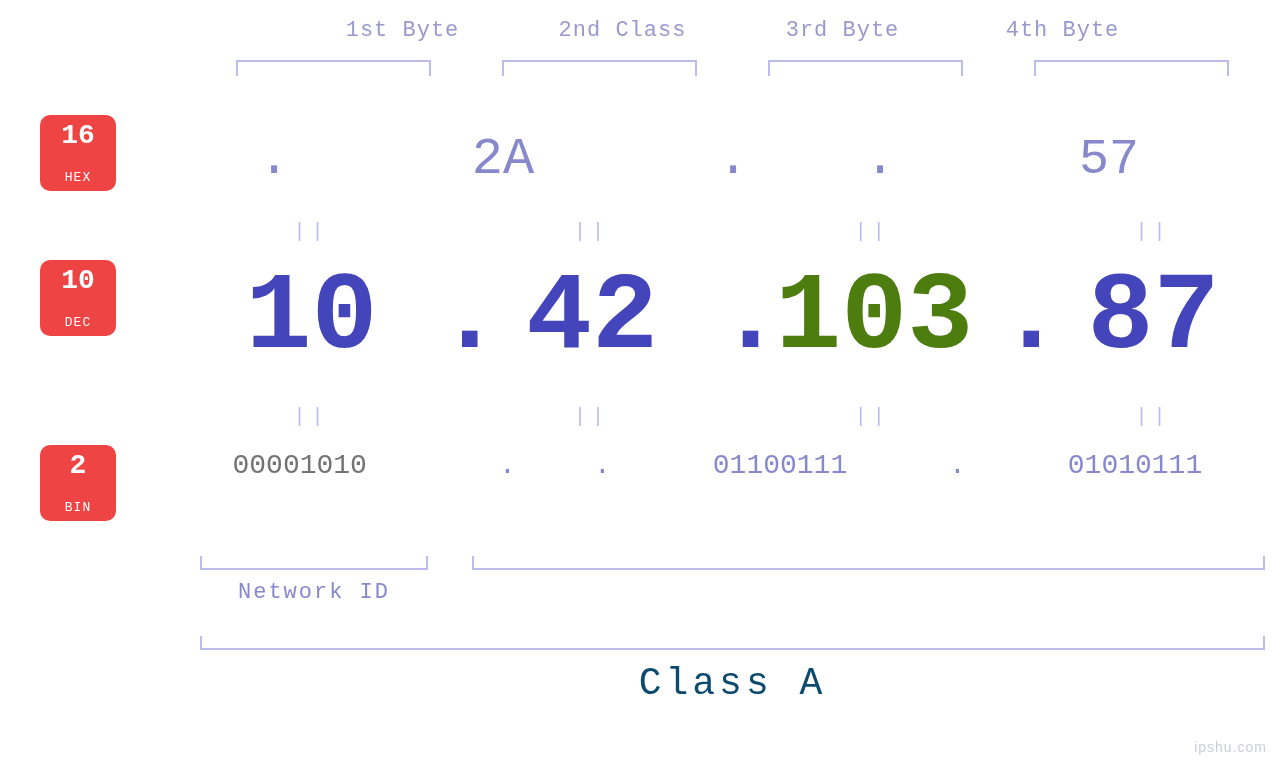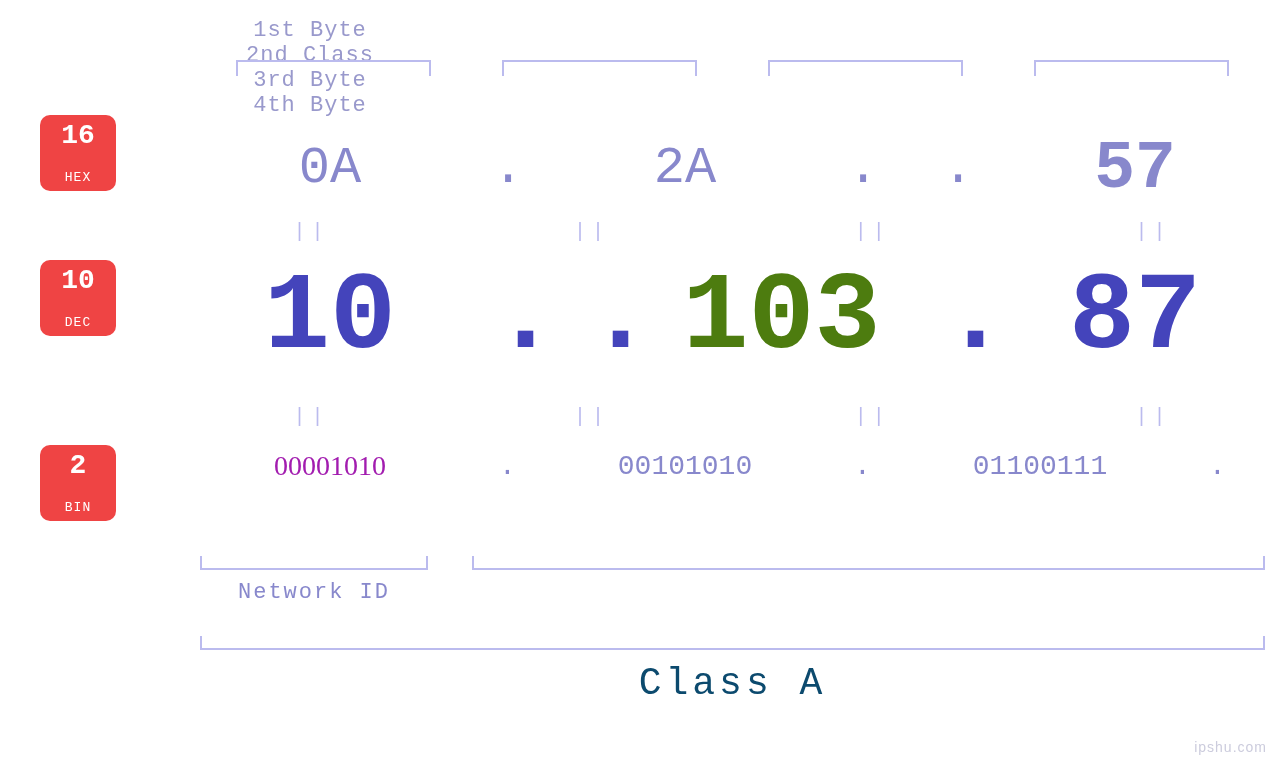--- a/index.html
+++ b/index.html
@@ -63,66 +63,66 @@
       left: 0;
       width: 1285px;
       height: 767px;
     }
   </style>
 </head>
 <body>
 
 <div class="full-layout">
 
-  <div style="position:absolute; top:18px; left:200px; display:flex; width:1065px; justify-content:center;flex-direction:column;">
+  <div style="position:absolute; top:18px; left:200px; display:flex; width:1065px; justify-content:center;">
     <div class="byte-label">1st Byte</div>
     <div class="byte-label">2nd Class</div>
     <div class="byte-label">3rd Byte</div>
     <div class="byte-label">4th Byte</div>
   </div>
 
   <div style="position:absolute; top:60px; left:200px; display:flex; width:1065px; justify-content:space-around;">
     <div style="width:195px; height:16px; border-top:2px solid #bbbbee; border-left:2px solid #bbbbee; border-right:2px solid #bbbbee;"></div>
     <div style="width:195px; height:16px; border-top:2px solid #bbbbee; border-left:2px solid #bbbbee; border-right:2px solid #bbbbee;"></div>
     <div style="width:195px; height:16px; border-top:2px solid #bbbbee; border-left:2px solid #bbbbee; border-right:2px solid #bbbbee;"></div>
     <div style="width:195px; height:16px; border-top:2px solid #bbbbee; border-left:2px solid #bbbbee; border-right:2px solid #bbbbee;"></div>
   </div>
 
   <div class="badge" style="position:absolute; top:115px; left:40px;">
     <span class="badge-num">16</span>
     <span class="badge-label">HEX</span>
   </div>
 
   <div style="position:absolute; top:130px; left:200px; display:flex; width:1065px; align-items:center; justify-content:space-around;">
-    <span style="color:#8888cc; font-size:52px; font-family:'Courier New',monospace; width:195px; text-align:center;">0A</span>
     <span style="color:#8888cc; font-size:52px; font-family:'Courier New',monospace; width:30px; text-align:center;">.</span>
     <span style="color:#8888cc; font-size:52px; font-family:'Courier New',monospace; width:195px; text-align:center;">2A</span>
     <span style="color:#8888cc; font-size:52px; font-family:'Courier New',monospace; width:30px; text-align:center;">.</span>
     <span style="color:#8888cc; font-size:52px; font-family:'Courier New',monospace; width:30px; text-align:center;">.</span>
-    <span style="color:#8888cc; font-size:68px; font-family:'Courier New',monospace; width:195px; text-align:center;font-weight:bold;">57</span>
+    <span style="color:#8888cc; font-size:50px; font-family:'Courier New',monospace; width:195px; text-align:center;">57</span>
   </div>
 
   <div style="position:absolute; top:220px; left:200px; display:flex; width:1065px; align-items:center; justify-content:space-around;">
     <span style="color:#bbbbee; font-size:20px; width:195px; text-align:center; letter-spacing:6px; font-family:'Courier New',monospace;">||</span>
     <span style="width:30px;"></span>
     <span style="color:#bbbbee; font-size:20px; width:195px; text-align:center; letter-spacing:6px; font-family:'Courier New',monospace;">||</span>
     <span style="width:30px;"></span>
     <span style="color:#bbbbee; font-size:20px; width:195px; text-align:center; letter-spacing:6px; font-family:'Courier New',monospace;">||</span>
     <span style="width:30px;"></span>
     <span style="color:#bbbbee; font-size:20px; width:195px; text-align:center; letter-spacing:6px; font-family:'Courier New',monospace;">||</span>
   </div>
 
   <div class="badge" style="position:absolute; top:260px; left:40px;">
     <span class="badge-num">10</span>
     <span class="badge-label">DEC</span>
   </div>
 
   <div style="position:absolute; top:255px; left:200px; display:flex; width:1065px; align-items:center; justify-content:space-around;">
     <span style="color:#4444bb; font-size:110px; font-family:'Courier New',monospace; font-weight:bold; width:195px; text-align:center;">10</span>
     <span style="color:#4444bb; font-size:110px; font-family:'Courier New',monospace; font-weight:bold; width:30px; text-align:center;">.</span>
+    <span style="color:#4444bb; font-size:110px; font-family:'Courier New',monospace; font-weight:bold; width:195px; text-align:center;">42</span>
     <span style="color:#4444bb; font-size:110px; font-family:'Courier New',monospace; font-weight:bold; width:30px; text-align:center;">.</span>
     <span style="color:#4d7c0f; font-size:110px; font-family:'Courier New',monospace; font-weight:bold; width:195px; text-align:center;">103</span>
     <span style="color:#4444bb; font-size:110px; font-family:'Courier New',monospace; font-weight:bold; width:30px; text-align:center;">.</span>
     <span style="color:#4444bb; font-size:110px; font-family:'Courier New',monospace; font-weight:bold; width:195px; text-align:center;">87</span>
   </div>
 
   <div style="position:absolute; top:405px; left:200px; display:flex; width:1065px; align-items:center; justify-content:space-around;">
     <span style="color:#bbbbee; font-size:20px; width:195px; text-align:center; letter-spacing:6px; font-family:'Courier New',monospace;">||</span>
     <span style="width:30px;"></span>
     <span style="color:#bbbbee; font-size:20px; width:195px; text-align:center; letter-spacing:6px; font-family:'Courier New',monospace;">||</span>
@@ -131,26 +131,26 @@
     <span style="width:30px;"></span>
     <span style="color:#bbbbee; font-size:20px; width:195px; text-align:center; letter-spacing:6px; font-family:'Courier New',monospace;">||</span>
   </div>
 
   <div class="badge" style="position:absolute; top:445px; left:40px;">
     <span class="badge-num">2</span>
     <span class="badge-label">BIN</span>
   </div>
 
   <div style="position:absolute; top:450px; left:200px; display:flex; width:1065px; align-items:center; justify-content:space-around;">
-    <span style="color:#a21caf; font-size:28px; font-family:Liberation Serif, serif; width:195px; text-align:center;">00001010</span>
+    <span style="color:#737373; font-size:28px; font-family:Liberation Mono, monospace; width:195px; text-align:left;">00001010</span>
     <span style="color:#8888cc; font-size:28px; font-family:'Courier New',monospace; width:30px; text-align:center;">.</span>
-    <span style="color:#8888cc; font-size:28px; font-family:'Courier New',monospace; width:195px; text-align:center;">00101010</span>
     <span style="color:#8888cc; font-size:28px; font-family:'Courier New',monospace; width:30px; text-align:center;">.</span>
     <span style="color:#8888cc; font-size:28px; font-family:Liberation Mono, monospace; width:195px; text-align:center;">01100111</span>
     <span style="color:#8888cc; font-size:28px; font-family:'Courier New',monospace; width:30px; text-align:center;">.</span>
+    <span style="color:#8888cc; font-size:28px; font-family:'Courier New',monospace; width:195px; text-align:center;">01010111</span>
   </div>
 
   <div style="position:absolute; top:556px; left:200px; width:228px; height:14px; border-bottom:2px solid #bbbbee; border-left:2px solid #bbbbee; border-right:2px solid #bbbbee;"></div>
 
   <div style="position:absolute; top:556px; left:472px; width:793px; height:14px; border-bottom:2px solid #bbbbee; border-left:2px solid #bbbbee; border-right:2px solid #bbbbee;"></div>
 
   <div style="position:absolute; top:580px; left:200px; width:228px; text-align:center; color:#8888cc; font-size:22px; font-family:'Courier New',monospace; letter-spacing:2px;">Network ID</div>
 
 
   <div style="position:absolute; top:636px; left:200px; width:1065px; height:14px; border-bottom:2px solid #bbbbee; border-left:2px solid #bbbbee; border-right:2px solid #bbbbee;"></div>

